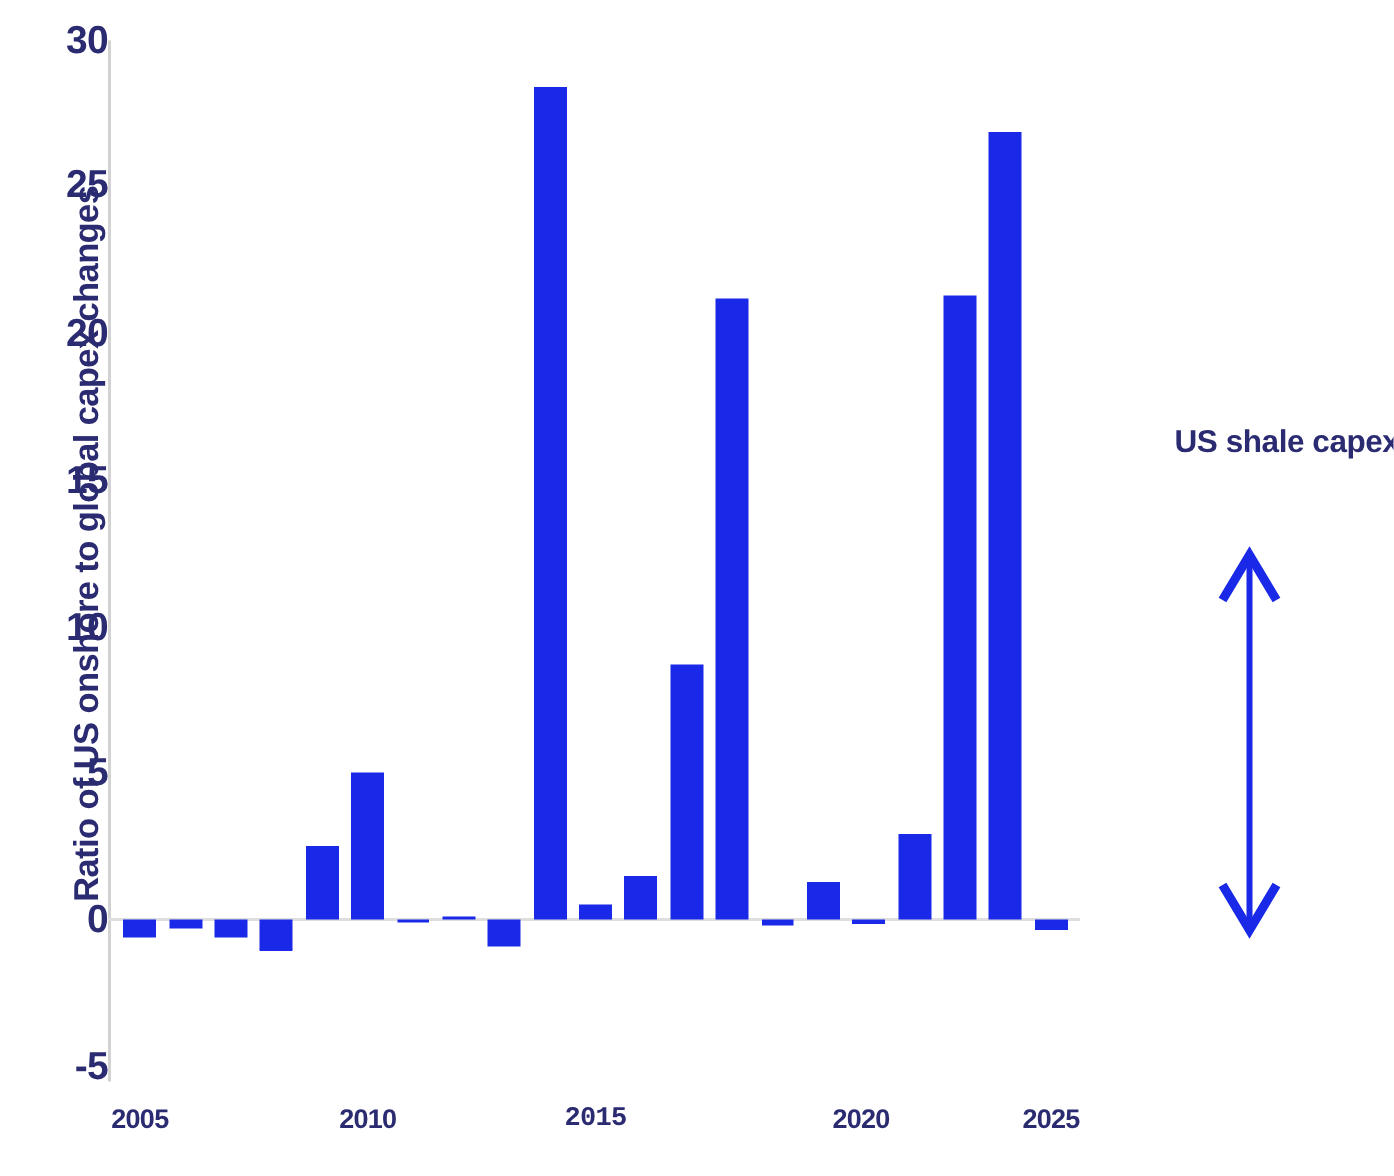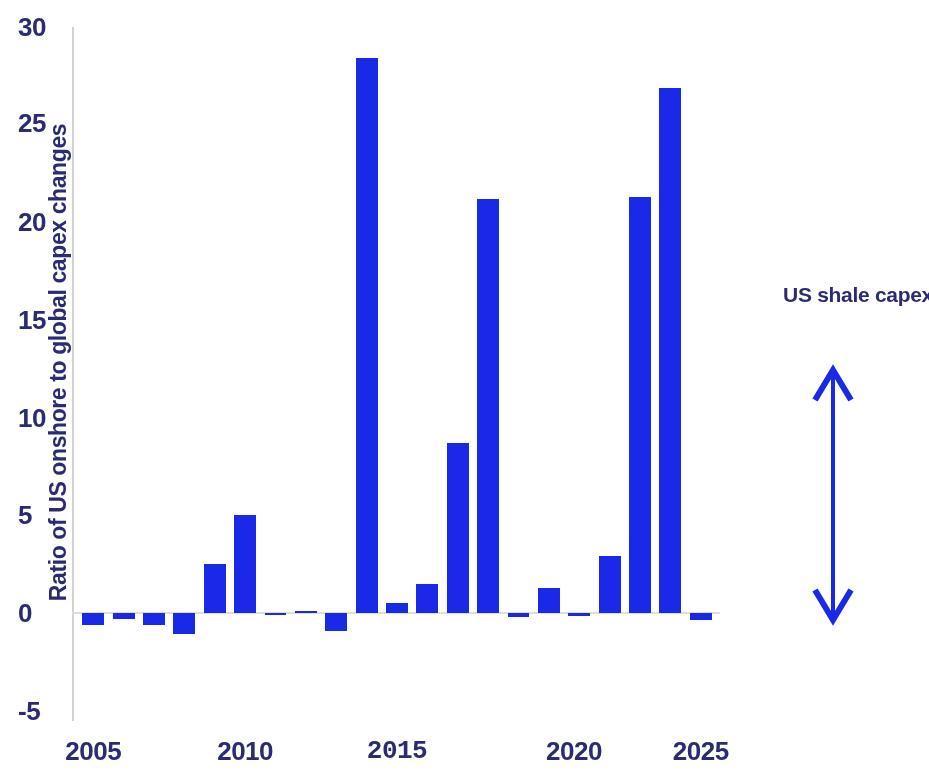--- a/index.html
+++ b/index.html
@@ -64,40 +64,40 @@
     width: 648px;
     height: 2px;
     background: #dedede;
   }
 
   
   .ytick {
     position: absolute;
     right: 0;
     width: 54px;
-    text-align: left;
+    text-align: right;
     font-size: 26px;
     font-weight: 700;
     color: #2b2b72;
     letter-spacing: -0.5px;
     transform: translateY(-50%);
   }
   .ytick-wrap {
     position: absolute;
     left: -62px;
     top: 0;
     width: 62px;
     height: 700px;
   }
 
   .xtick {
     position: absolute;
     top: 716px;
     transform: translateX(-50%);
-    font-size: 26px;
+    font-size: 18px;
     font-weight: 700;
     color: #2b2b72;
     letter-spacing: -0.5px;
     white-space: nowrap;
   }
 
   
   .bar {
     position: absolute;
     background: #1a29e8;

